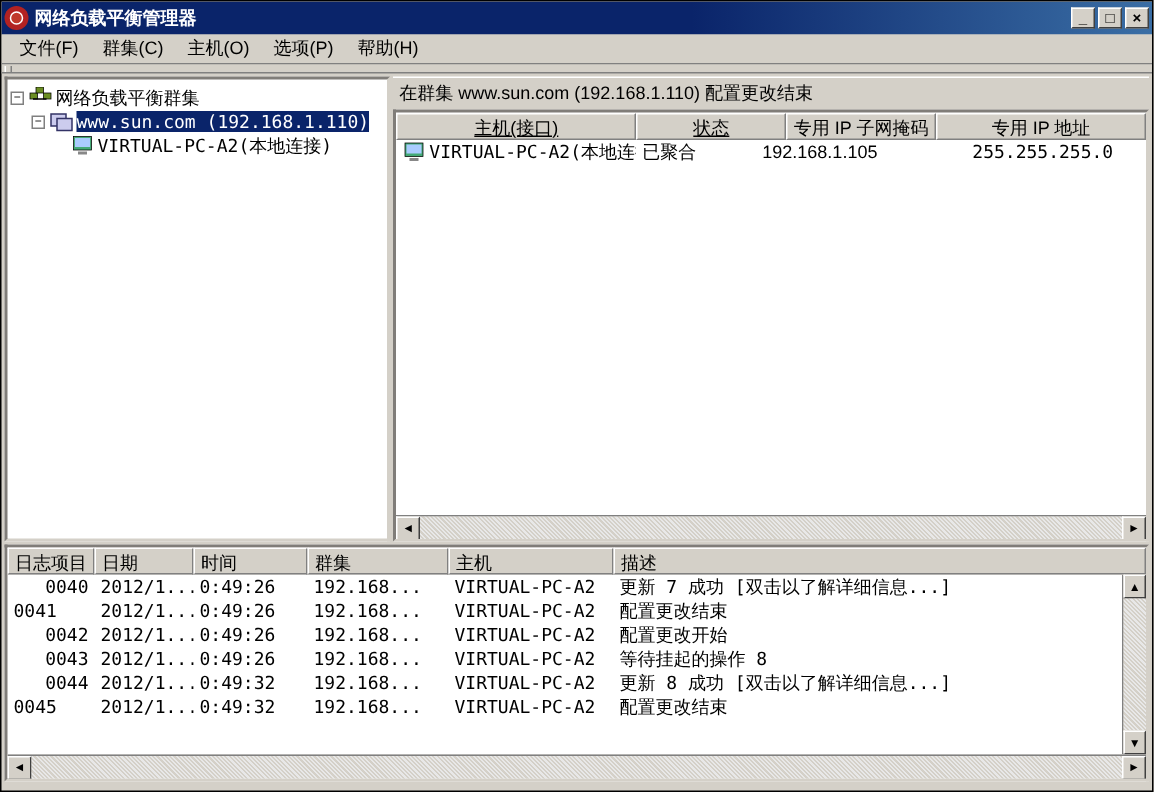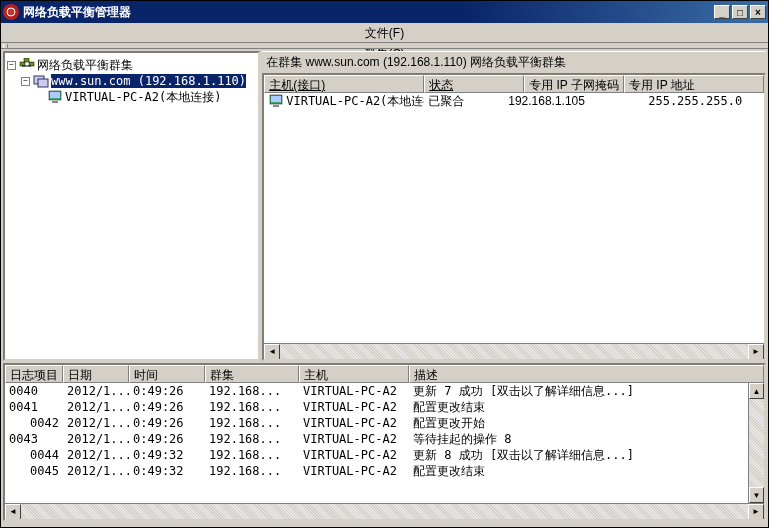--- a/index.html
+++ b/index.html
@@ -41,21 +41,20 @@
     font-family: Arial; font-size: 10px; font-weight: bold; color:#000;
     cursor: default;
   }
   .menubar {
     background: #d4d0c8;
     height: 20px;
     display: flex;
     align-items: center;
     padding: 0 4px;
     border-bottom: 1px solid #808080;
-    flex-direction: column;
   }
   .menubar .menu-item { padding: 2px 8px; cursor: default; }
   .toolbar-area {
     height: 6px;
     border-bottom: 1px solid #808080;
     background:#d4d0c8;
     position:relative;
   }
   .toolbar-area::before{
     content:"";position:absolute;left:2px;top:1px;width:3px;height:4px;
@@ -108,20 +107,21 @@
     height: 18px;
     flex-shrink:0;
   }
   .list-header .col {
     border: 1px solid;
     border-color: #fff #808080 #808080 #fff;
     padding: 1px 4px;
     overflow: hidden;
     white-space: nowrap;
     text-decoration: underline;
+    text-align: center;
   }
   .list-header .col.noline{text-decoration:none;}
   .list-body{flex:1;overflow:auto;}
   .list-row { display: flex; height: 16px; align-items:center;}
   .list-row .cell { padding: 0 4px; overflow: hidden; white-space: nowrap; }
   .hscroll{
     height:16px;background:#d4d0c8;border-top:1px solid #808080;
     display:flex;align-items:center;flex-shrink:0;
   }
   .hscroll .sbtn{width:16px;height:16px;border:1px solid;border-color:#fff #404040 #404040 #fff;background:#d4d0c8;display:flex;align-items:center;justify-content:center;font-size:8px;}
@@ -204,21 +204,21 @@
             <rect x="2" y="1" width="12" height="9" fill="#4a7" stroke="#000" stroke-width="0.5"></rect>
             <rect x="3" y="2" width="10" height="6" fill="#acf"></rect>
             <rect x="5" y="11" width="6" height="2" fill="#888"></rect>
           </svg>
       </span>
       <span class="tree-label" style="font-family:monospace">VIRTUAL-PC-A2(本地连接)</span>
     </div>
   </div>
 
   <div class="right-panel">
-    <div class="info-bar">在群集 www.sun.com (192.168.1.110) 网络负载平衡群集</div>
+    <div class="info-bar">在群集 www.sun.com (192.168.1.110) 配置更改结束</div>
     <div class="list-view">
       <div class="list-header">
         <div class="col" style="width:160px">主机(接口)</div>
         <div class="col" style="width:100px">状态</div>
         <div class="col noline" style="flex:1">专用 IP 子网掩码</div>
         <div class="col noline" style="width:140px">专用 IP 地址</div>
       </div>
       <div class="list-body">
         <div class="list-row">
           <div class="cell" style="width:160px;display:flex;align-items:center;gap:2px">
@@ -250,21 +250,21 @@
     <div class="col" style="width:58px">日志项目</div>
     <div class="col" style="width:66px">日期</div>
     <div class="col" style="width:76px">时间</div>
     <div class="col" style="width:94px">群集</div>
     <div class="col" style="width:110px">主机</div>
     <div class="col" style="flex:1">描述</div>
   </div>
   <div class="logwrap">
     <div class="log-body" id="log-body">
         <div class="log-row">
-          <div class="cell" style="width:58px;text-align:left">0040</div>
+          <div class="cell" style="width:58px;text-align:right">0040</div>
           <div class="cell" style="width:66px">2012/1...</div>
           <div class="cell" style="width:76px">0:49:26</div>
           <div class="cell" style="width:94px">192.168...</div>
           <div class="cell" style="width:110px">VIRTUAL-PC-A2</div>
           <div class="cell" style="flex:1">更新 7 成功 [双击以了解详细信息...]</div>
         </div>
         <div class="log-row">
           <div class="cell" style="width:58px;text-align:left">0041</div>
           <div class="cell" style="width:66px">2012/1...</div>
           <div class="cell" style="width:76px">0:49:26</div>
@@ -274,37 +274,37 @@
         </div>
         <div class="log-row">
           <div class="cell" style="width:58px;text-align:right">0042</div>
           <div class="cell" style="width:66px">2012/1...</div>
           <div class="cell" style="width:76px">0:49:26</div>
           <div class="cell" style="width:94px">192.168...</div>
           <div class="cell" style="width:110px">VIRTUAL-PC-A2</div>
           <div class="cell" style="flex:1">配置更改开始</div>
         </div>
         <div class="log-row">
-          <div class="cell" style="width:58px;">0043</div>
+          <div class="cell" style="width:58px;text-align:right">0043</div>
           <div class="cell" style="width:66px">2012/1...</div>
           <div class="cell" style="width:76px">0:49:26</div>
           <div class="cell" style="width:94px">192.168...</div>
           <div class="cell" style="width:110px">VIRTUAL-PC-A2</div>
           <div class="cell" style="flex:1">等待挂起的操作 8</div>
         </div>
         <div class="log-row">
           <div class="cell" style="width:58px;text-align:right">0044</div>
           <div class="cell" style="width:66px">2012/1...</div>
           <div class="cell" style="width:76px">0:49:32</div>
           <div class="cell" style="width:94px">192.168...</div>
           <div class="cell" style="width:110px">VIRTUAL-PC-A2</div>
           <div class="cell" style="flex:1">更新 8 成功 [双击以了解详细信息...]</div>
         </div>
         <div class="log-row">
-          <div class="cell" style="width:58px;text-align:right">0045</div>
+          <div class="cell" style="width:58px;">0045</div>
           <div class="cell" style="width:66px">2012/1...</div>
           <div class="cell" style="width:76px">0:49:32</div>
           <div class="cell" style="width:94px">192.168...</div>
           <div class="cell" style="width:110px">VIRTUAL-PC-A2</div>
           <div class="cell" style="flex:1">配置更改结束</div>
         </div>
       </div>
     <div class="vscroll">
       <div class="sbtn">▲</div>
       <div class="track"></div>

